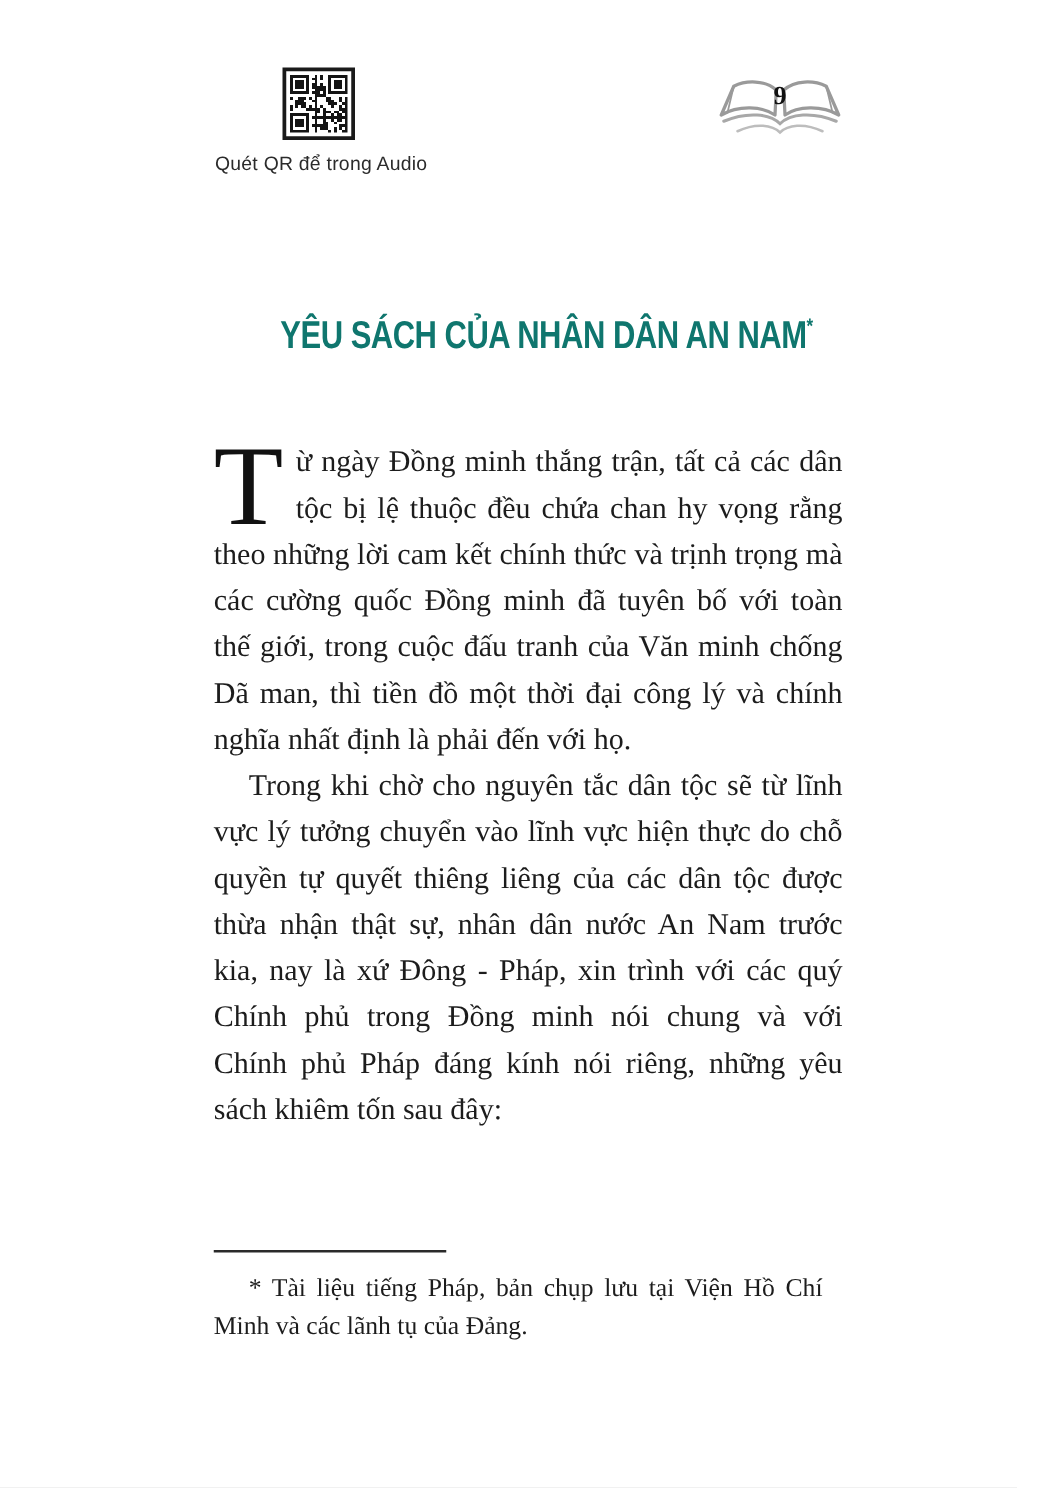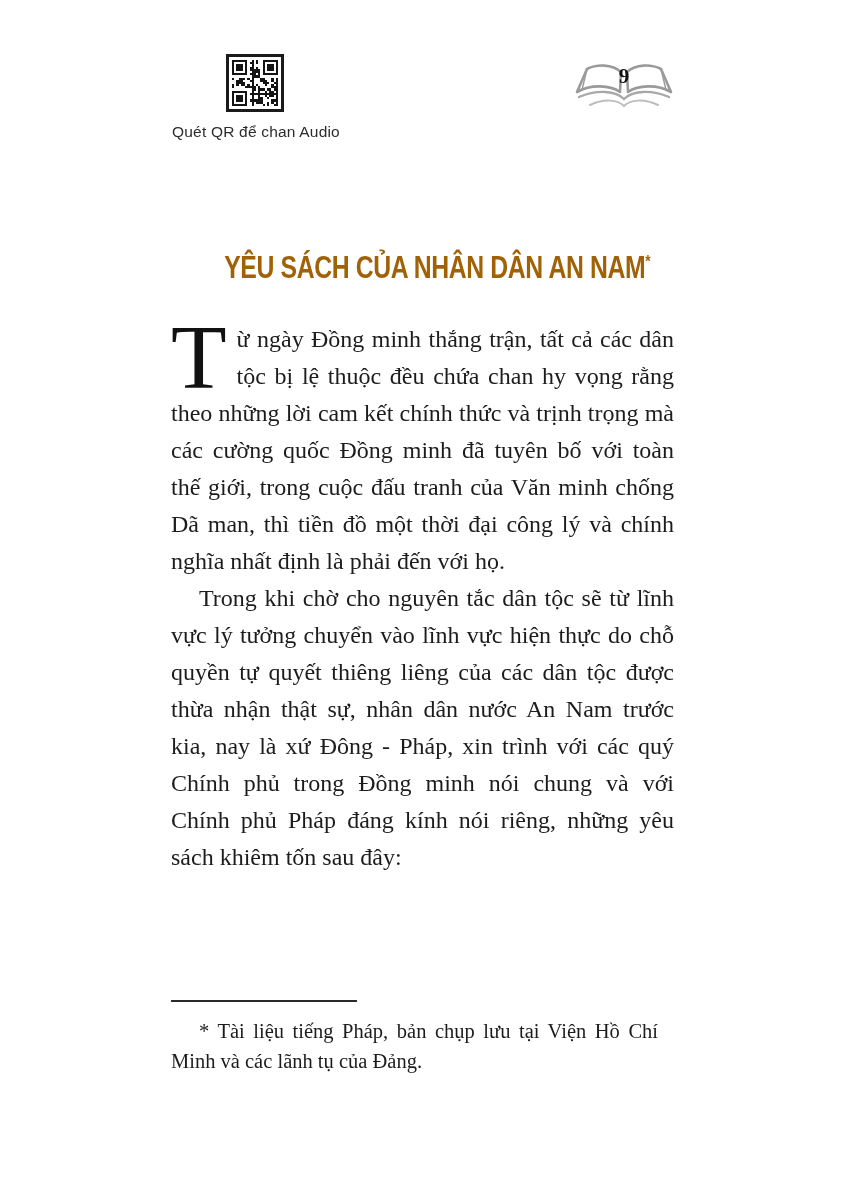--- a/index.html
+++ b/index.html
@@ -63,27 +63,27 @@
   }
 
   
   .content {
     position: absolute;
     left: 171px;
     top: 250px;
     width: 503px;
   }
   h1.title {
-    margin: 0 0 35px 0;
+    margin: 0 0 66px 0;
     text-align: center;
     font-family: "Liberation Sans", sans-serif;
     font-weight: 700;
     font-size: 31px;
     line-height: 36px;
-    color: #a16207;
+    color: #0f766e;
     white-space: nowrap;
   }
   .title-inner {
     display: inline-block;
     transform: scaleX(0.8);
     transform-origin: 50% 50%;
     letter-spacing: -0.5px;
   }
   .title-inner sup {
     font-size: 17px;
@@ -273,21 +273,21 @@
           <rect x="16" y="19" width="1" height="1" fill="#141414"></rect>
           <rect x="18" y="19" width="1" height="1" fill="#141414"></rect>
           <rect x="20" y="19" width="1" height="1" fill="#141414"></rect>
           <rect x="9" y="20" width="1" height="1" fill="#141414"></rect>
           <rect x="14" y="20" width="1" height="1" fill="#141414"></rect>
           <rect x="16" y="20" width="1" height="1" fill="#141414"></rect>
           <rect x="19" y="20" width="1" height="1" fill="#141414"></rect>
           <rect x="20" y="20" width="1" height="1" fill="#141414"></rect>
         </svg>
     </span>
-    <div class="qr-caption">Quét QR để chan Audio</div>
+    <div class="qr-caption">Quét QR để trong Audio</div>
   </div>
 
   <div class="ornament">
     <svg width="104" height="52" viewBox="0 0 104 52">
       <g fill="none" stroke="#9a9a9a" stroke-width="2.6" stroke-linejoin="round" stroke-linecap="round">
         <path d="M49 12 C40 4 25 4 15 9 L5 32 C19 24 38 25 48 32 Z"></path>
         <path d="M55 12 C64 4 79 4 89 9 L99 32 C85 24 66 25 56 32 Z"></path>
         <path d="M15 9 L10 30" stroke-width="1.4"></path>
         <path d="M89 9 L94 30" stroke-width="1.4"></path>
       </g>

